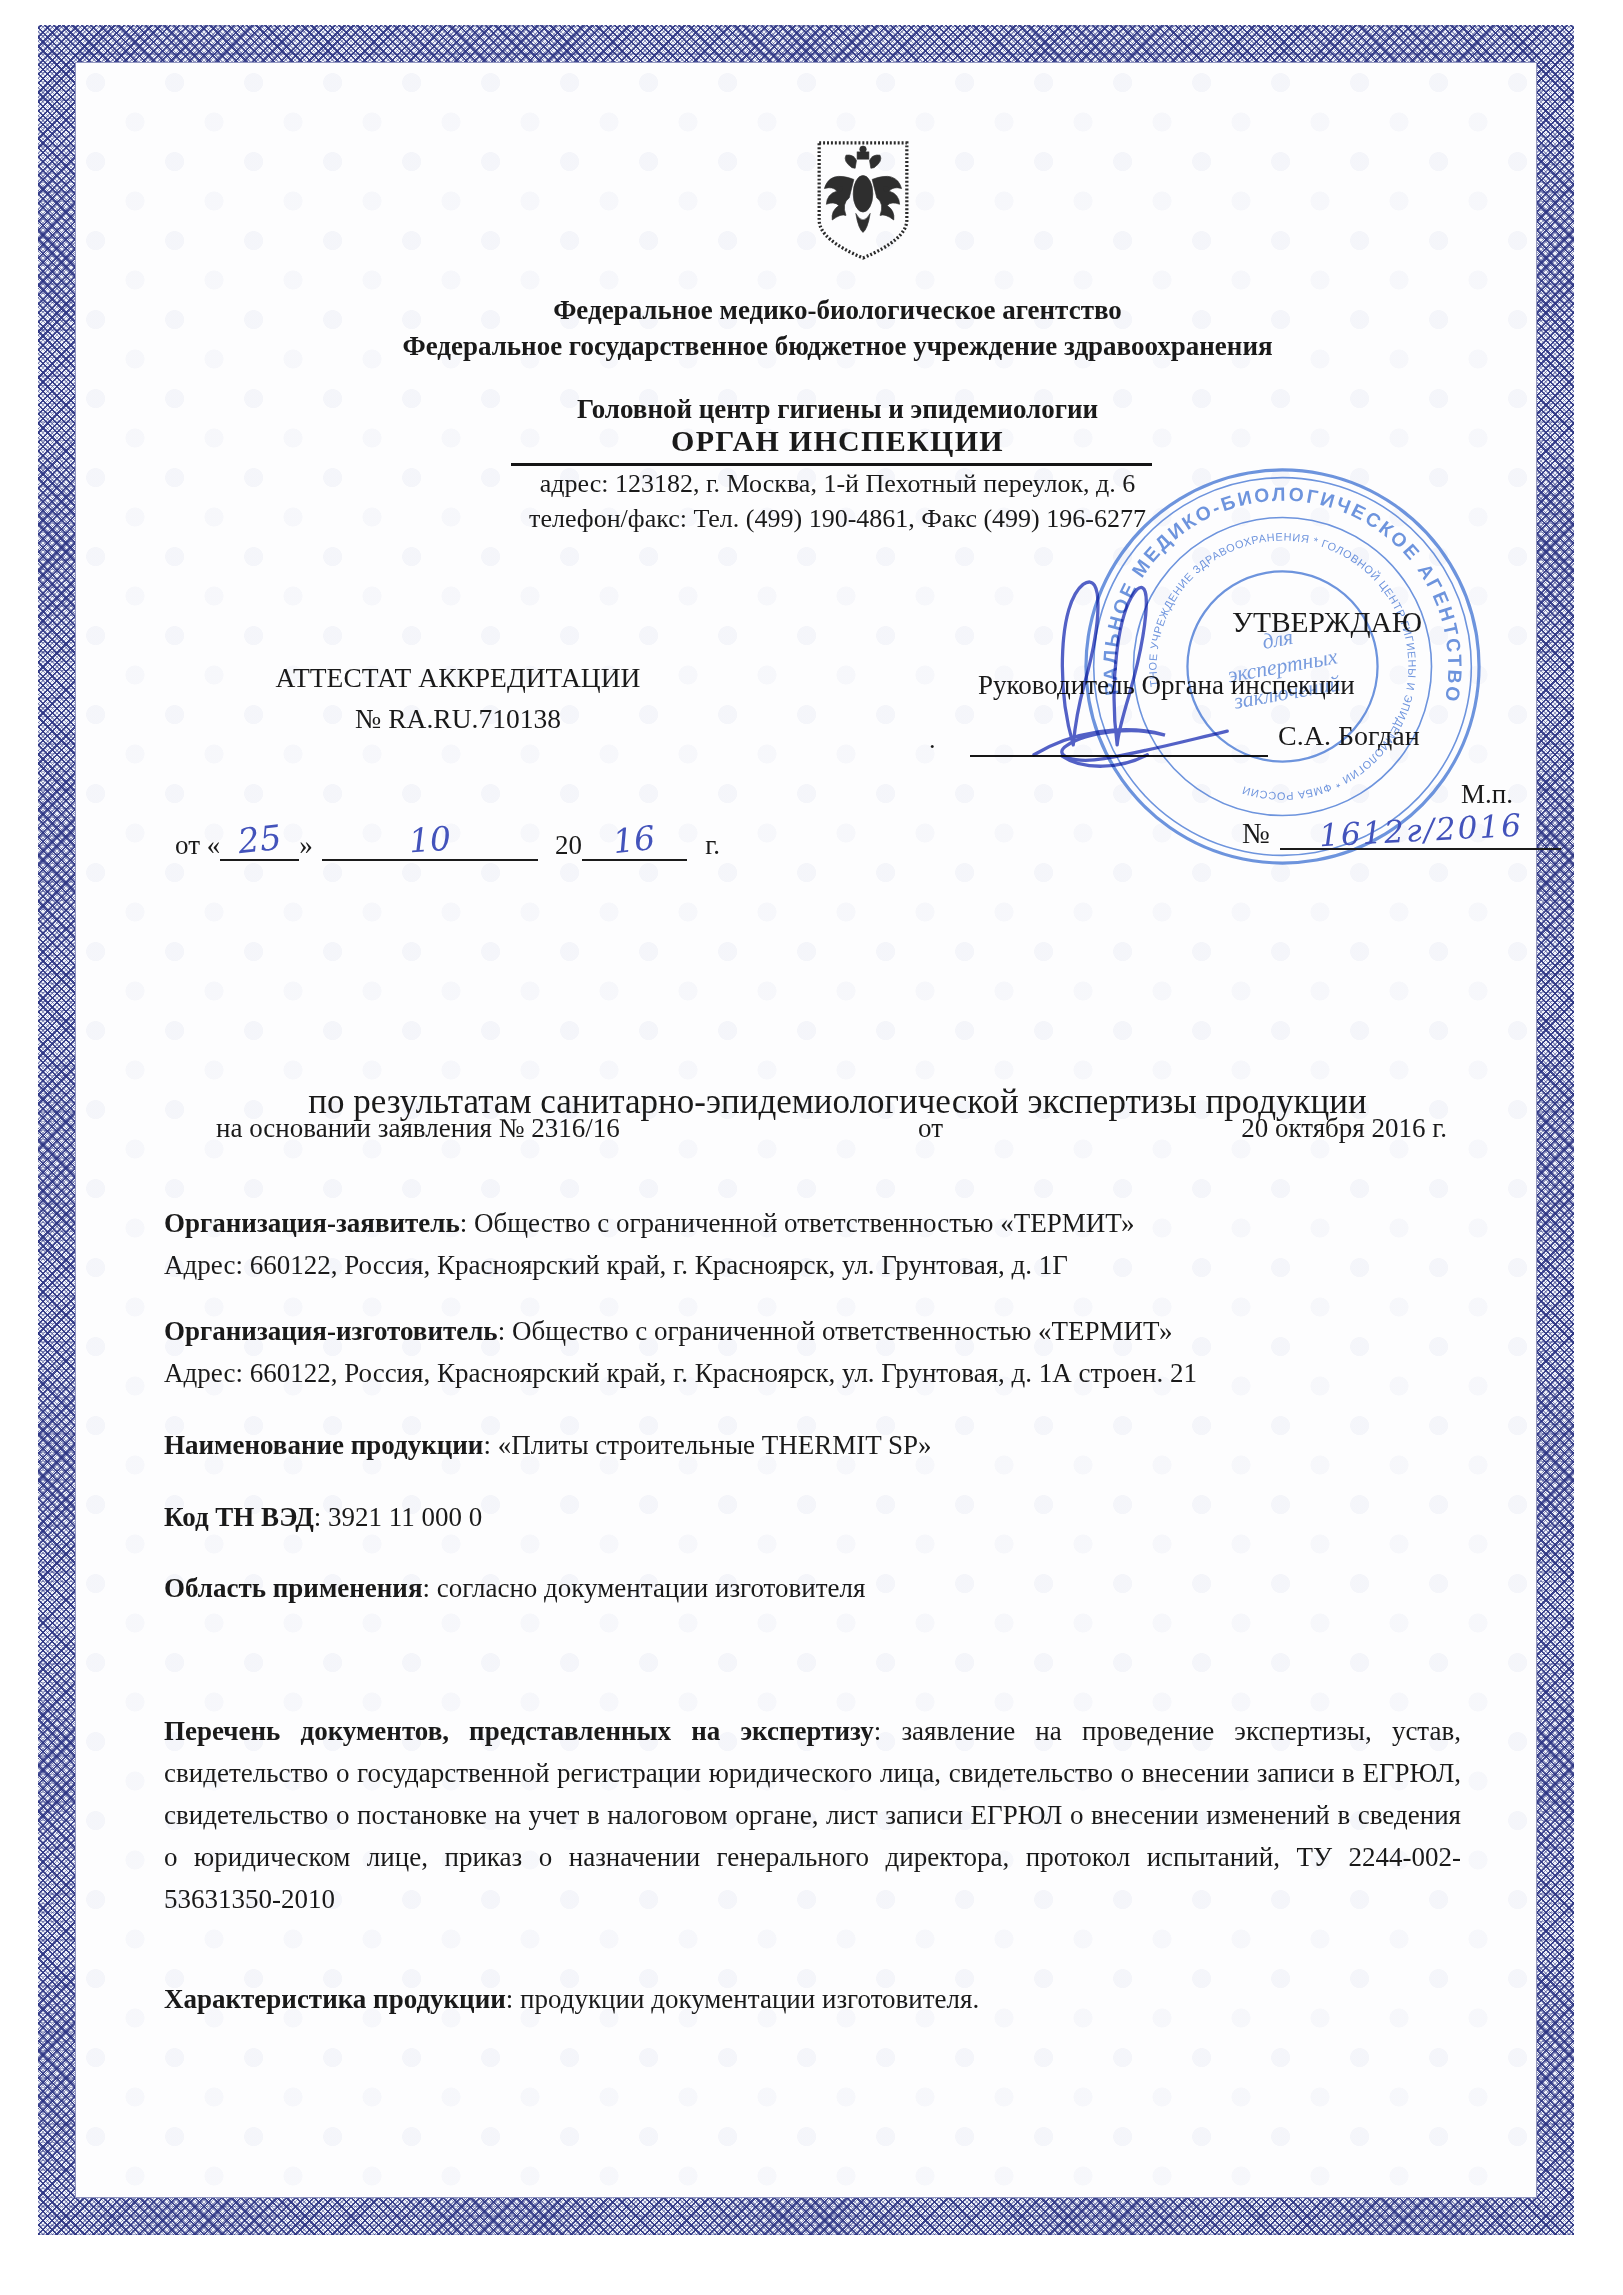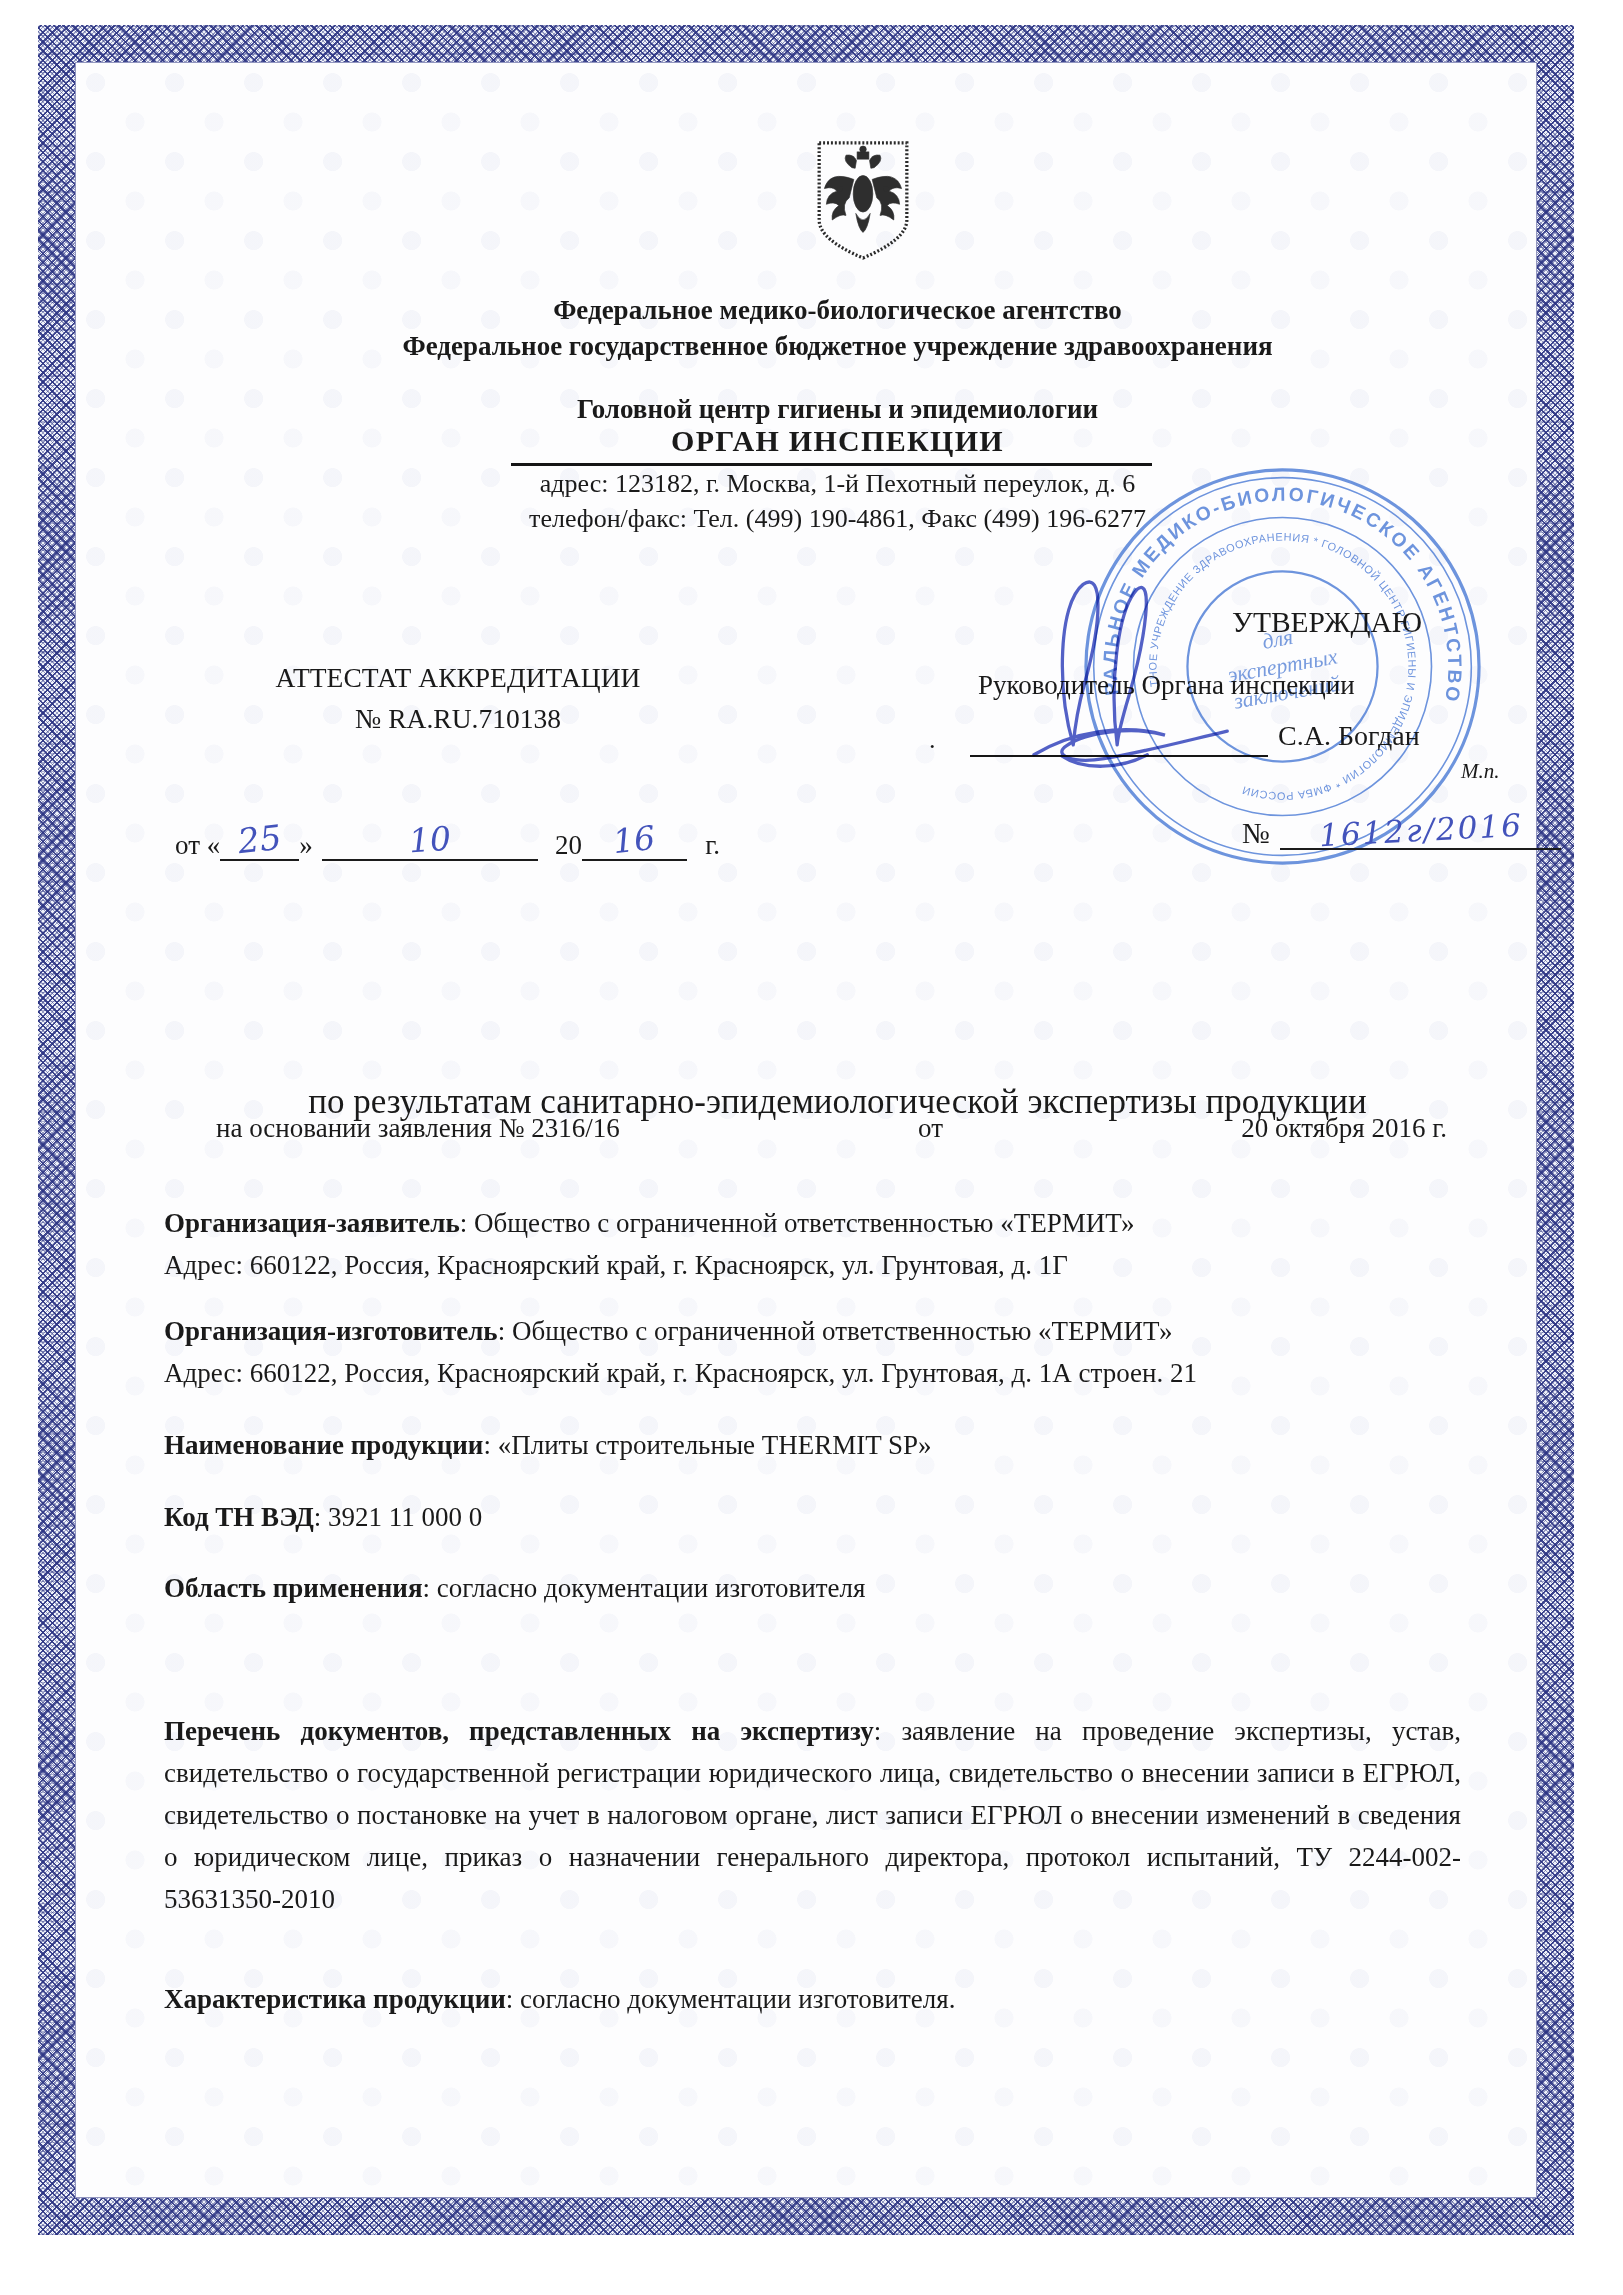--- a/index.html
+++ b/index.html
@@ -45,21 +45,21 @@
   .organ-title { font-size:30px; font-weight:700; letter-spacing:1.3px; }
   .organ-underline { left:511px; top:463px; width:641px; height:2.6px; background:#151515; }
 
   .accred { left:216px; top:657px; width:484px; text-align:center; font-size:27.5px; line-height:41px; }
 
   .approve   { left:1232px; top:606px;  font-size:29.5px; }
   .role      { left:978px; top:670px; font-size:27px; }
   .sig-dot   { left:929px; top:725px; font-size:26px; }
   .sig-line  { left:970px; top:755px; width:298px; height:0; border-top:2px solid #161616; }
   .signer    { left:1278px; top:720px; font-size:28px; }
-  .seal-note { left:1461px; top:759px; font-size:21px;font-style:italic; }
+  .seal-note { left:1461px; top:779px; font-size:27px; }
 
   
   .hw {
     font-family:"DejaVu Serif",serif; font-style:italic;
     color:#4353bb; display:inline-block;
   }
   .seg { display:inline-block; border-bottom:2px solid #1c1c1c; text-align:center; }
 
   .date-row { left:175px; top:819px; display:flex; align-items:flex-end; font-size:27px; }
   .num-row  { left:1242px; top:812px; display:flex; align-items:flex-end; font-size:29px; }
@@ -204,17 +204,17 @@
   <div class="abs para" style="top:1567px;">
     <b>Область применения</b><span>: согласно документации изготовителя</span>
   </div>
 
 
   <div class="abs para just" style="top:1710px;">
     <b>Перечень документов, представленных на экспертизу</b><span>: заявление на проведение экспертизы, устав, свидетельство о государственной регистрации юридического лица, свидетельство о внесении записи в ЕГРЮЛ, свидетельство о постановке на учет в налоговом органе, лист записи ЕГРЮЛ о внесении изменений в сведения о юридическом лице, приказ о назначении генерального директора, протокол испытаний, ТУ 2244-002-53631350-2010</span>
   </div>
 
   <div class="abs para" style="top:1978px;">
-    <b>Характеристика продукции</b><span>: согласно документации изготовителя.</span>
+    <b>Характеристика продукции</b><span>: продукции документации изготовителя.</span>
   </div>
 
 </div>
 
 
 </body></html>

